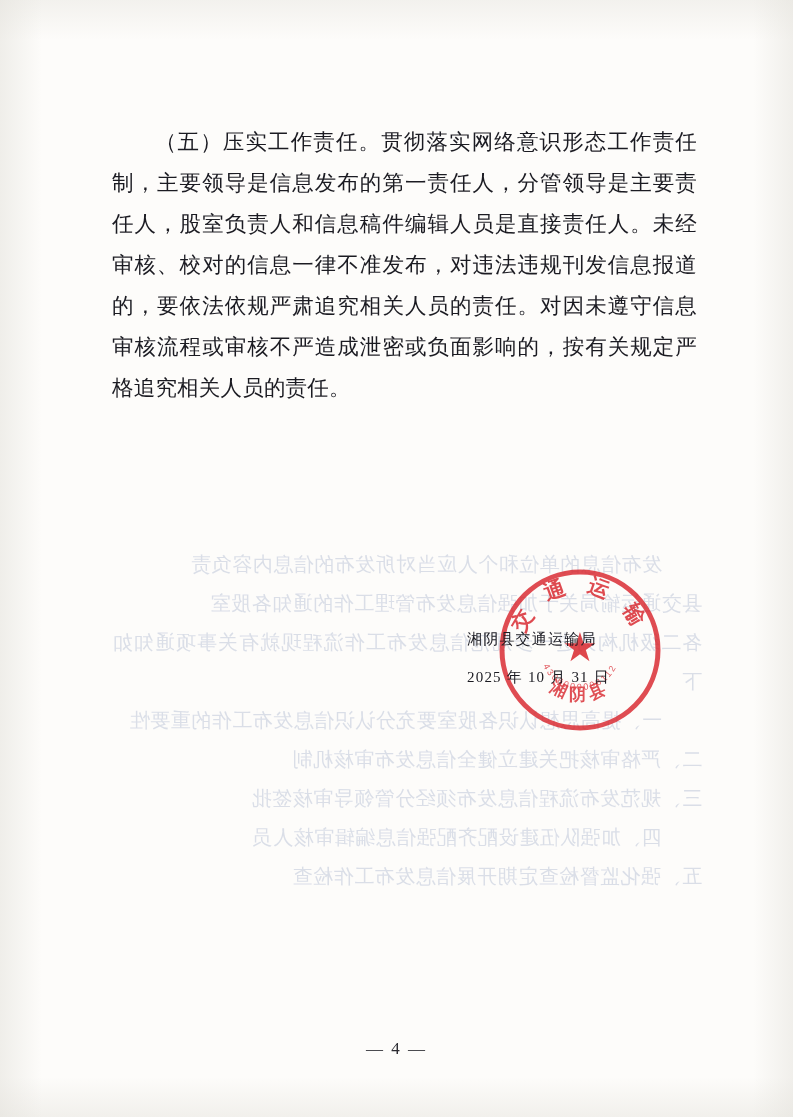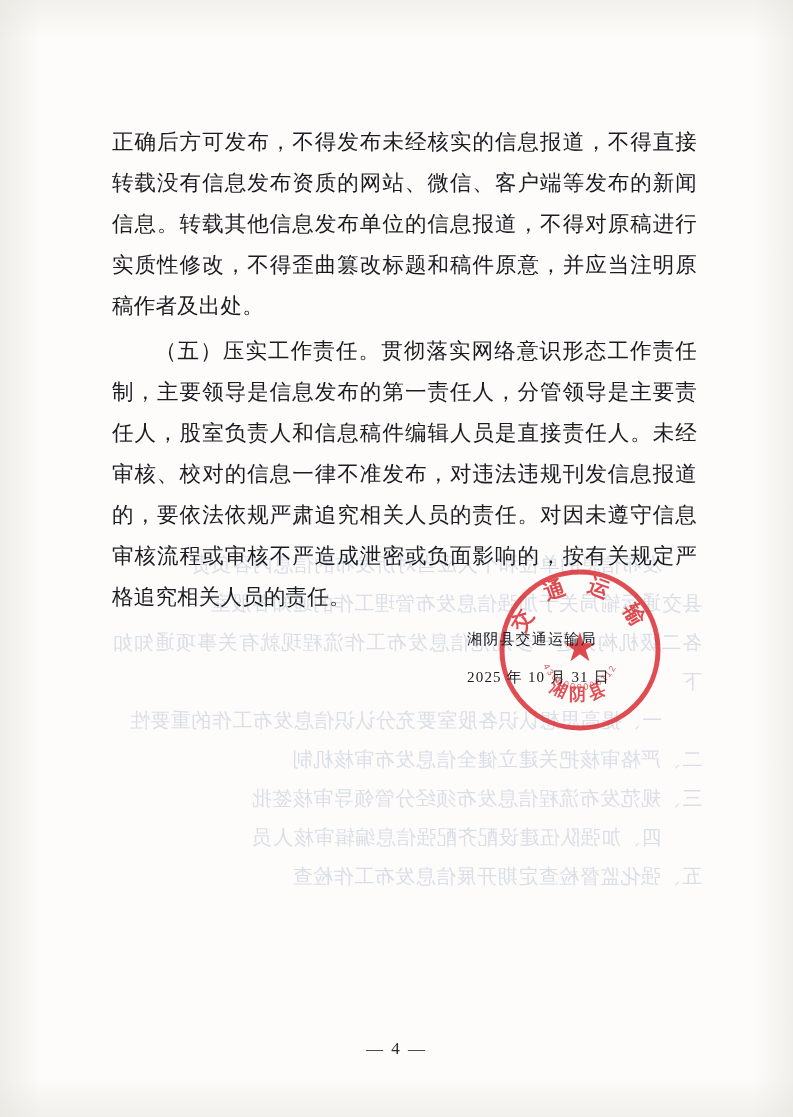--- a/index.html
+++ b/index.html
@@ -120,21 +120,20 @@
     <p>县交通运输局关于加强信息发布管理工作的通知各股室</p>
     <p>各二级机构为进一步规范信息发布工作流程现就有关事项通知如下</p>
     <p class="indent">一、提高思想认识各股室要充分认识信息发布工作的重要性</p>
     <p>二、严格审核把关建立健全信息发布审核机制</p>
     <p>三、规范发布流程信息发布须经分管领导审核签批</p>
     <p class="indent">四、加强队伍建设配齐配强信息编辑审核人员</p>
     <p>五、强化监督检查定期开展信息发布工作检查</p>
   </div>
 
   <div class="content">
-    <p class="body-text">正确后方可发布，不得发布未经核实的信息报道，不得直接转载没有信息发布资质的网站、微信、客户端等发布的新闻信息。转载其他信息发布单位的信息报道，不得对原稿进行实质性修改，不得歪曲篡改标题和稿件原意，并应当注明原稿作者及出处。</p>
     <p class="body-text para-indent"><span class="bold-lead">（五）压实工作责任。</span><span>贯彻落实网络意识形态工作责任制，主要领导是信息发布的第一责任人，分管领导是主要责任人，股室负责人和信息稿件编辑人员是直接责任人。未经审核、校对的信息一律不准发布，对违法违规刊发信息报道的，要依法依规严肃追究相关人员的责任。对因未遵守信息审核流程或审核不严造成泄密或负面影响的，按有关规定严格追究相关人员的责任。</span></p>
   </div>
 
   <div class="seal">
     <svg viewBox="0 0 168 168" width="168" height="168" aria-hidden="true">
       <defs>
         <path id="arcTop" d="M 26,84 A 58,58 0 0 1 142,84"></path>
         <path id="arcBottom" d="M 34,84 A 50,50 0 0 0 134,84"></path>
         <path id="arcCode" d="M 44,84 A 40,40 0 0 0 124,84"></path>
       </defs>

